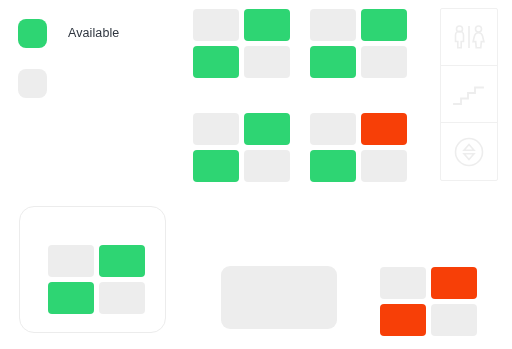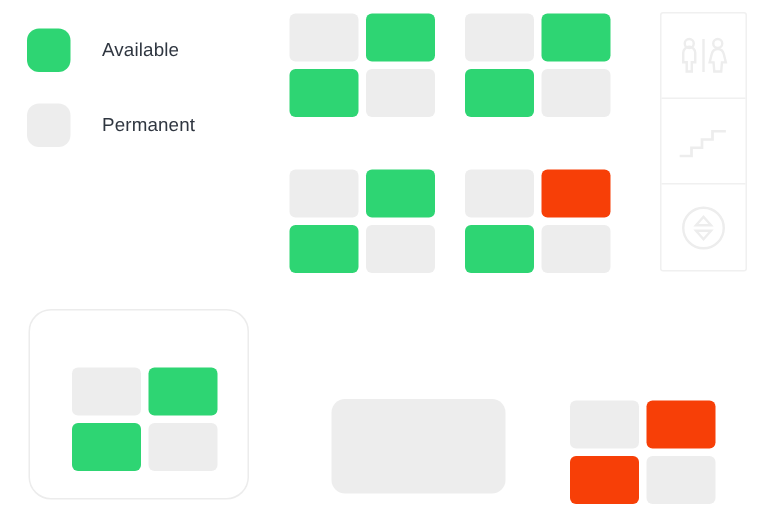--- a/index.html
+++ b/index.html
@@ -122,21 +122,20 @@
   <div class="legend">
 
     <div class="legend-row">
       <span class="legend-swatch" style="background:#2ed573"></span>
       <span class="legend-label">Available</span>
     </div>
 
 
     <div class="legend-row">
       <span class="legend-swatch" style="background:#ededed"></span>
-      <span class="legend-label">Permanent</span>
     </div>
 
   </div>
 
   <div class="cluster c1">
     <div class="desk permanent" style="background: rgb(237, 237, 237);"></div>
     <div class="desk available" style="background: rgb(46, 213, 115);"></div>
     <div class="desk available" style="background: rgb(46, 213, 115);"></div>
     <div class="desk permanent" style="background: rgb(237, 237, 237);"></div>
   </div>

